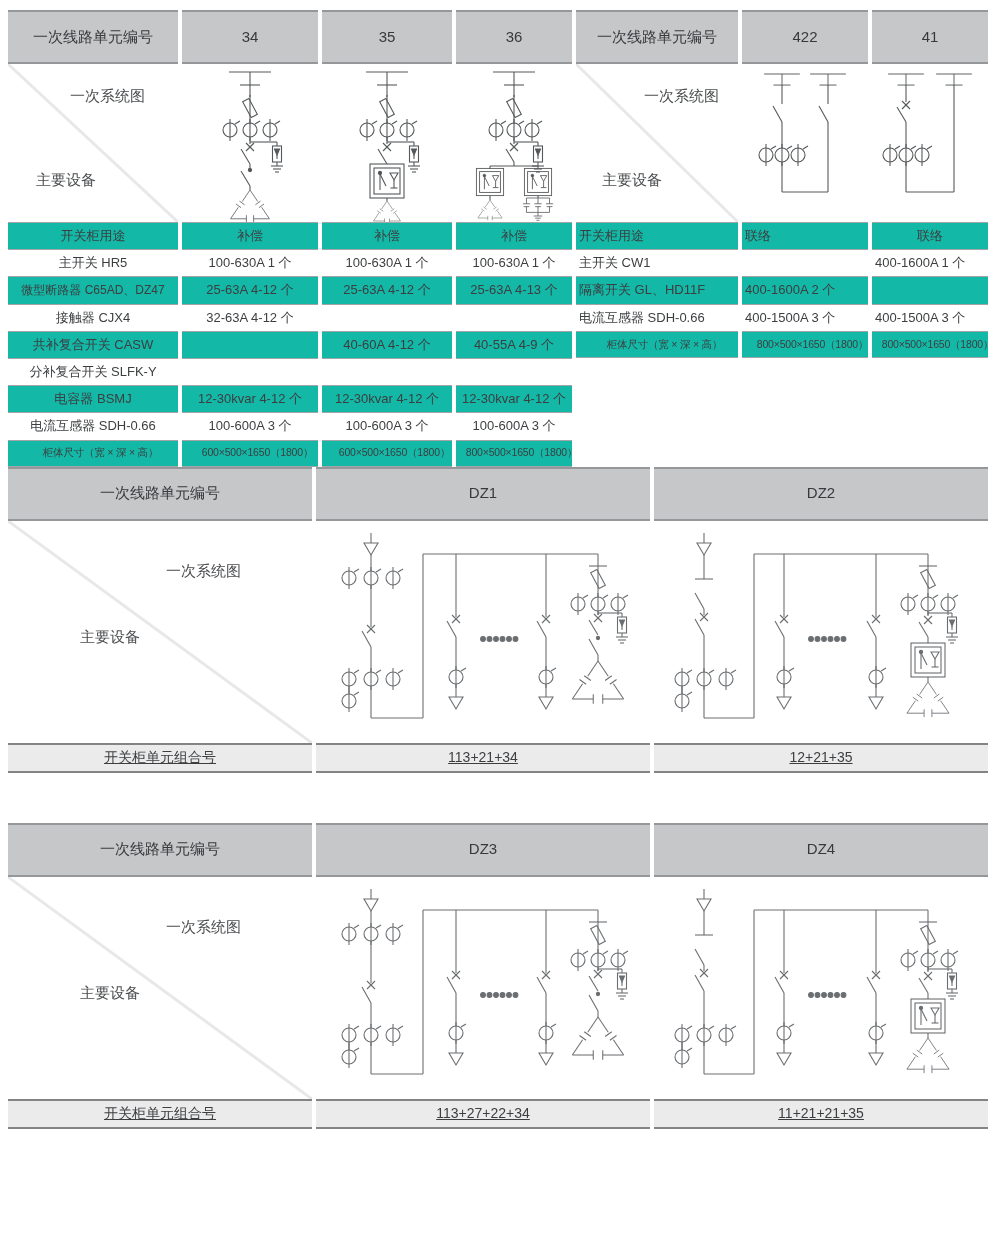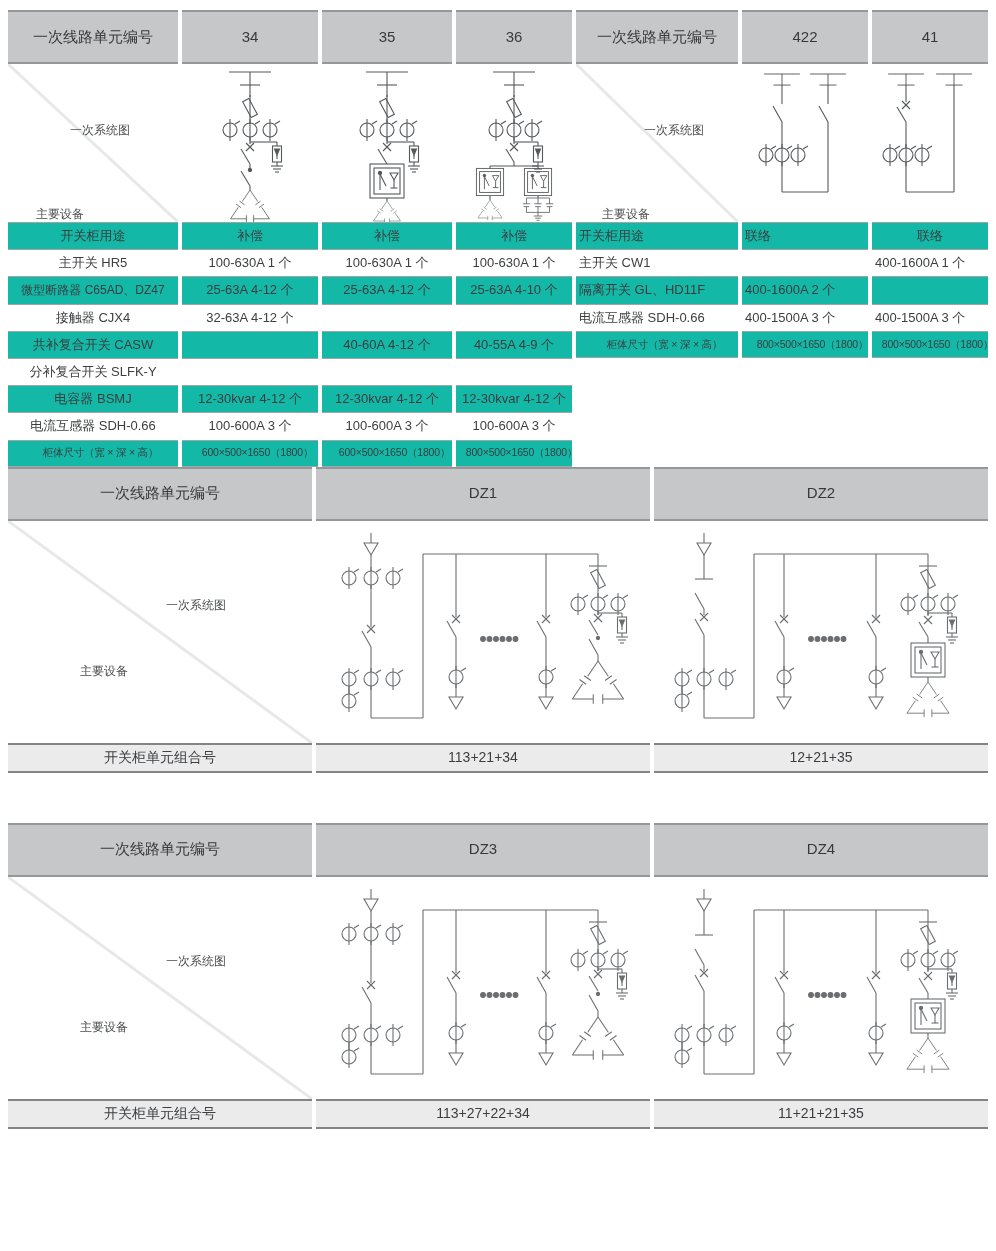--- a/index.html
+++ b/index.html
@@ -19,31 +19,31 @@
   .head{background:#c5c7c9;border-top:2px solid #95989a;border-bottom:2px solid #95989a;
         font-size:15px;color:#37393b;}
   .alt{background:#14b8a6;}
   .row{border-top:1px solid #a2a4a6;}
   .last{border-bottom:1px solid #a2a4a6;}
   .dim{font-size:10.5px;letter-spacing:-0.2px;padding-left:15px;}
   .lft{justify-content:flex-start;padding-left:3px;}
   
   .dlab{position:relative;background:#fff;}
   .dlab svg.diag-line{position:absolute;left:0;top:0;width:100%;height:100%;}
-  .dl-top,.dl-bot{position:absolute;font-size:12px;color:#4a4c4e;margin-top:36px;}
+  .dl-top,.dl-bot{position:absolute;font-size:15px;color:#4a4c4e;}
   
   .dcell{background:#fff;display:flex;align-items:flex-start;justify-content:center;}
   .dcell svg{display:block;width:100%;height:158px;color:#55585a;}
   .dzcell svg{height:222px;color:#6b6e71;}
   svg .st{stroke:currentColor;stroke-width:1.1;fill:none;}
   
   .sect{margin:54px 0 14px 2px;font-size:17px;font-weight:bold;color:#8b8d90;}
   
   .gdz{grid-template-columns:304px 334px 334px;grid-template-rows:54px 222px 30px;}
-  .combo{background:#ebebec;border-top:2px solid #828486;border-bottom:2px solid #828486;font-size:14px;}
+  .combo{background:#ebebec;border-top:2px solid #828486;border-bottom:2px solid #828486;font-size:14px;text-decoration:underline;}
   .dz2m{margin-top:50px;}
 </style>
 </head>
 <body>
 
 <svg width="0" height="0" style="position:absolute" aria-hidden="true">
   <defs>
     <g id="d-ct" class="st">
       <circle cx="0" cy="0" r="7"></circle>
         <line x1="0" y1="-11" x2="0" y2="11"></line>
@@ -330,21 +330,21 @@
       <div class="cell val alt row">补偿</div>
 
       <div class="cell lab row">主开关 HR5</div>
       <div class="cell val row">100-630A 1 个</div>
       <div class="cell val row">100-630A 1 个</div>
       <div class="cell val row">100-630A 1 个</div>
 
       <div class="cell lab alt row" style="font-size:12px">微型断路器 C65AD、DZ47</div>
       <div class="cell val alt row">25-63A 4-12 个</div>
       <div class="cell val alt row">25-63A 4-12 个</div>
-      <div class="cell val alt row">25-63A 4-10 个</div>
+      <div class="cell val alt row">25-63A 4-13 个</div>
 
       <div class="cell lab row">接触器 CJX4</div>
       <div class="cell val row">32-63A 4-12 个</div>
       <div class="cell val row"></div>
       <div class="cell val row"></div>
 
       <div class="cell lab alt row">共补复合开关 CASW</div>
       <div class="cell val alt row"></div>
       <div class="cell val alt row">40-60A 4-12 个</div>
       <div class="cell val alt row">40-55A 4-9 个</div>

